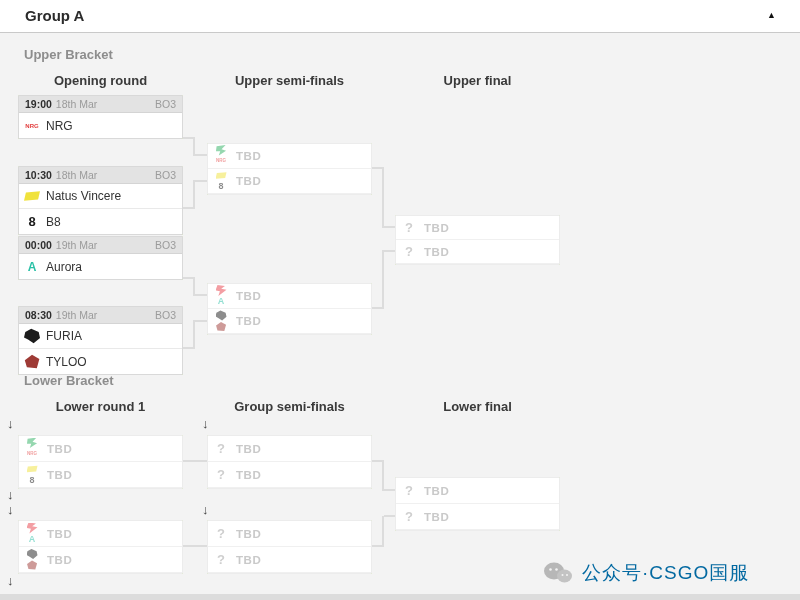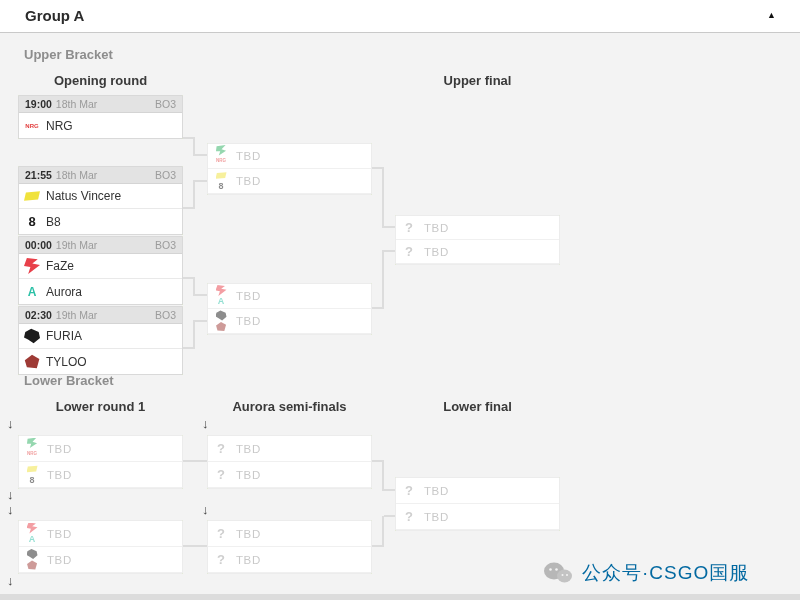--- a/index.html
+++ b/index.html
@@ -17,21 +17,21 @@
   .match{position:absolute;width:165px;background:#84cc16;border:1px solid #d9d9d9;box-sizing:border-box;border-radius:1px;}
   .match.ghost{border-color:#ececec;}
   .match-header{height:17px;background:#e3e3e3;border-bottom:1px solid #d4d4d4;display:flex;align-items:center;padding:0 6px;font-size:10.5px;box-sizing:border-box;}
   .mtime{font-weight:bold;color:#2e2e2e;margin-right:4px;}
   .mdate{color:#9b9b9b;flex:1;}
   .mbo{color:#9b9b9b;}
   .trow{height:var(--rh,25px);display:flex;align-items:center;padding:0 5px;border-bottom:1px solid #e9e9e9;box-sizing:border-box;background:#fff;}
   .match.ghost .trow{border-bottom:1px solid #f0f0f0;}
   .trow:last-child{border-bottom:none;}
   .tname{font-size:12px;color:#333;margin-left:6px;white-space:nowrap;}
-  .tbd-label{font-size:11.5px;color:#c9c9c9;margin-left:7px;letter-spacing:.6px;font-weight:normal;}
+  .tbd-label{font-size:11.5px;color:#c9c9c9;margin-left:7px;letter-spacing:.6px;font-weight:bold;}
 
   
   .logo{width:16px;height:16px;flex:0 0 16px;display:inline-flex;align-items:center;justify-content:center;font-weight:bold;line-height:1;}
   [data-logo="falcons"]{clip-path:polygon(10% 12%,92% 0%,55% 38%,96% 52%,30% 96%,43% 56%,4% 56%);}
   [data-logo="navi"]{clip-path:polygon(12% 28%,100% 20%,88% 72%,0% 80%);}
   [data-logo="faze"]{clip-path:polygon(18% 0%,86% 8%,52% 34%,100% 44%,26% 100%,40% 56%,0% 50%);}
   [data-logo="furia"]{clip-path:polygon(8% 25%,45% 4%,92% 25%,100% 62%,60% 96%,25% 72%,0% 60%);}
   [data-logo="tyloo"]{clip-path:polygon(5% 42%,50% 8%,96% 34%,80% 92%,18% 86%);}
   [data-logo="nrg"]{font-size:6px;letter-spacing:0;}
   [data-logo="b8"]{font-size:13px;}
@@ -57,69 +57,66 @@
 
 <div class="stage">
 
   <div class="topbar">
     <div class="group-title">Group A</div>
     <div class="caret"><span>▲</span></div>
   </div>
 
   <div class="section-title" style="left:24px;top:47px">Upper Bracket</div>
   <div class="col-header" style="left:18px;top:73px">Opening round</div>
+  <div class="col-header" style="left:207px;top:73px">Upper semi-finals</div>
   <div class="col-header" style="left:395px;top:73px">Upper final</div>
 
   <div class="match" style="left:18px;top:95px">
     <div class="match-header">
       <span class="mtime">19:00</span>
       <span class="mdate">18th Mar</span>
       <span class="mbo">BO3</span>
     </div>
     <div class="trow">
       <span class="logo" data-logo="nrg" style="color: rgb(226, 61, 61);">NRG</span>
       <span class="tname">NRG</span>
     </div>
   </div>
 
   <div class="match" style="left:18px;top:166px">
     <div class="match-header">
-      <span class="mtime">21:55</span>
+      <span class="mtime">10:30</span>
       <span class="mdate">18th Mar</span>
       <span class="mbo">BO3</span>
     </div>
     <div class="trow">
       <span class="logo" data-logo="navi" style="background-color: rgb(240, 226, 60);"></span>
       <span class="tname">Natus Vincere</span>
     </div>
     <div class="trow">
       <span class="logo" data-logo="b8" style="color: rgb(26, 26, 26);">8</span>
       <span class="tname">B8</span>
     </div>
   </div>
 
   <div class="match" style="left:18px;top:236px">
     <div class="match-header">
       <span class="mtime">00:00</span>
       <span class="mdate">19th Mar</span>
       <span class="mbo">BO3</span>
     </div>
     <div class="trow">
-      <span class="logo" data-logo="faze" style="background-color: rgb(232, 64, 74);"></span>
-      <span class="tname">FaZe</span>
-    </div>
-    <div class="trow">
       <span class="logo" data-logo="aurora" style="color: rgb(44, 193, 167);">A</span>
       <span class="tname">Aurora</span>
     </div>
   </div>
 
   <div class="match" style="left:18px;top:306px">
     <div class="match-header">
-      <span class="mtime">02:30</span>
+      <span class="mtime">08:30</span>
       <span class="mdate">19th Mar</span>
       <span class="mbo">BO3</span>
     </div>
     <div class="trow">
       <span class="logo" data-logo="furia" style="background-color: rgb(29, 29, 29);"></span>
       <span class="tname">FURIA</span>
     </div>
     <div class="trow">
       <span class="logo" data-logo="tyloo" style="background-color: rgb(158, 58, 53);"></span>
       <span class="tname">TYLOO</span>
@@ -166,21 +163,21 @@
       <span class="tbd-label">TBD</span>
     </div>
     <div class="trow">
       <span class="qmark">?</span>
       <span class="tbd-label">TBD</span>
     </div>
   </div>
 
   <div class="section-title" style="left:24px;top:373px">Lower Bracket</div>
   <div class="col-header" style="left:18px;top:399px">Lower round 1</div>
-  <div class="col-header" style="left:207px;top:399px">Aurora semi-finals</div>
+  <div class="col-header" style="left:207px;top:399px">Group semi-finals</div>
   <div class="col-header" style="left:395px;top:399px">Lower final</div>
 
   <div class="match ghost" style="left:18px;top:435px;--rh:26px">
     <div class="trow">
       <span class="pair">
         <span class="logo" data-logo="falcons" style="background-color: rgb(46, 177, 98);"></span>
         <span class="logo" data-logo="nrg" style="color: rgb(226, 61, 61);">NRG</span>
       </span>
       <span class="tbd-label">TBD</span>
     </div>

